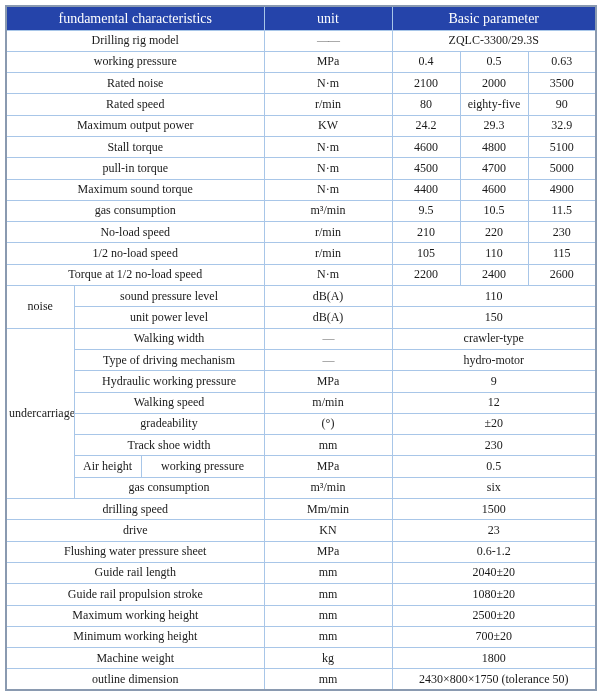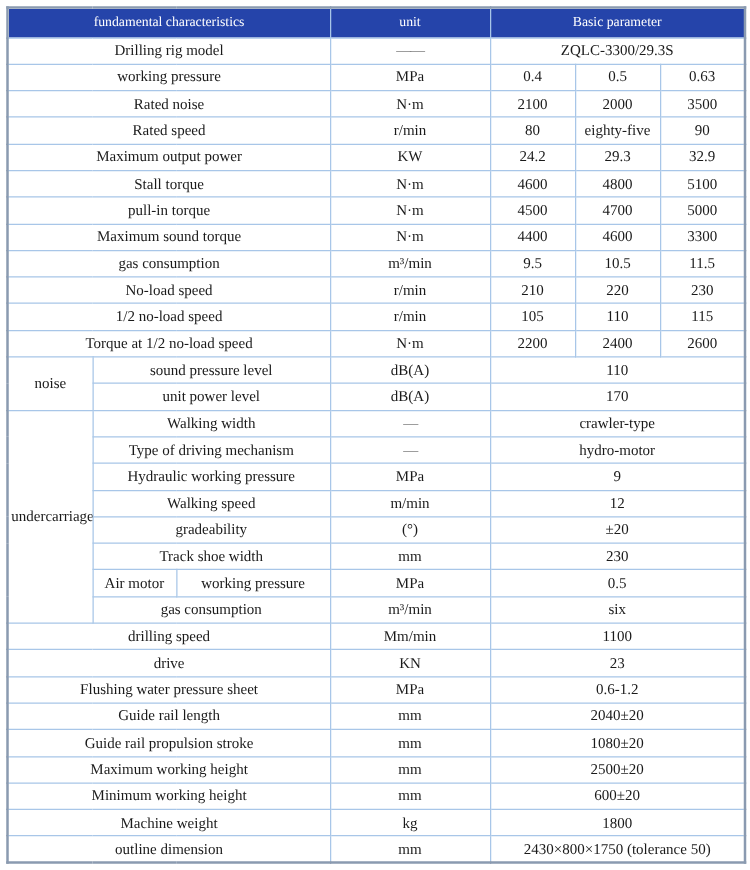--- a/index.html
+++ b/index.html
@@ -33,21 +33,21 @@
     padding:0 2px;
     overflow:hidden;
     white-space:nowrap;
     line-height:1.1;
   }
   tr.hdr{height:24px;}
   tr.r{height:21.3px;}
   tr.hdr th{
     background:var(--header-bg);
     color:var(--header-text);
-    font-size:11px;
+    font-size:14px;
   }
   td.group{white-space:normal;line-height:1.05;padding:0 1px;}
   .dash{color:var(--dash);letter-spacing:-1px;}
 </style>
 </head>
 <body>
 
 <table class="spec">
   <colgroup>
     <col style="width:68px">
@@ -118,21 +118,21 @@
     <td>4500</td>
     <td>4700</td>
     <td>5000</td>
   </tr>
 
   <tr class="r">
     <td colspan="3">Maximum sound torque</td>
     <td>N·m</td>
     <td>4400</td>
     <td>4600</td>
-    <td>3300</td>
+    <td>4900</td>
   </tr>
 
   <tr class="r">
     <td colspan="3">gas consumption</td>
     <td>m³/min</td>
     <td>9.5</td>
     <td>10.5</td>
     <td>11.5</td>
   </tr>
 
@@ -163,21 +163,21 @@
   <tr class="r">
     <td class="group" rowspan="2">noise</td>
     <td colspan="2">sound pressure level</td>
     <td>dB(A)</td>
     <td colspan="3">110</td>
   </tr>
 
   <tr class="r">
     <td colspan="2">unit power level</td>
     <td>dB(A)</td>
-    <td colspan="3">170</td>
+    <td colspan="3">150</td>
   </tr>
 
   <tr class="r">
     <td class="group" rowspan="8">undercarriage</td>
     <td colspan="2">Walking width</td>
     <td class="dash">—</td>
     <td colspan="3">crawler-type</td>
   </tr>
 
   <tr class="r">
@@ -204,36 +204,36 @@
     <td colspan="3">±20</td>
   </tr>
 
   <tr class="r">
     <td colspan="2">Track shoe width</td>
     <td>mm</td>
     <td colspan="3">230</td>
   </tr>
 
   <tr class="r">
-    <td>Air motor</td>
+    <td>Air height</td>
     <td>working pressure</td>
     <td>MPa</td>
     <td colspan="3">0.5</td>
   </tr>
 
   <tr class="r">
     <td colspan="2">gas consumption</td>
     <td>m³/min</td>
     <td colspan="3">six</td>
   </tr>
 
   <tr class="r">
     <td colspan="3">drilling speed</td>
     <td>Mm/min</td>
-    <td colspan="3">1100</td>
+    <td colspan="3">1500</td>
   </tr>
 
   <tr class="r">
     <td colspan="3">drive</td>
     <td>KN</td>
     <td colspan="3">23</td>
   </tr>
 
   <tr class="r">
     <td colspan="3">Flushing water pressure sheet</td>
@@ -255,21 +255,21 @@
 
   <tr class="r">
     <td colspan="3">Maximum working height</td>
     <td>mm</td>
     <td colspan="3">2500±20</td>
   </tr>
 
   <tr class="r">
     <td colspan="3">Minimum working height</td>
     <td>mm</td>
-    <td colspan="3">600±20</td>
+    <td colspan="3">700±20</td>
   </tr>
 
   <tr class="r">
     <td colspan="3">Machine weight</td>
     <td>kg</td>
     <td colspan="3">1800</td>
   </tr>
 
   <tr class="r">
     <td colspan="3">outline dimension</td>

